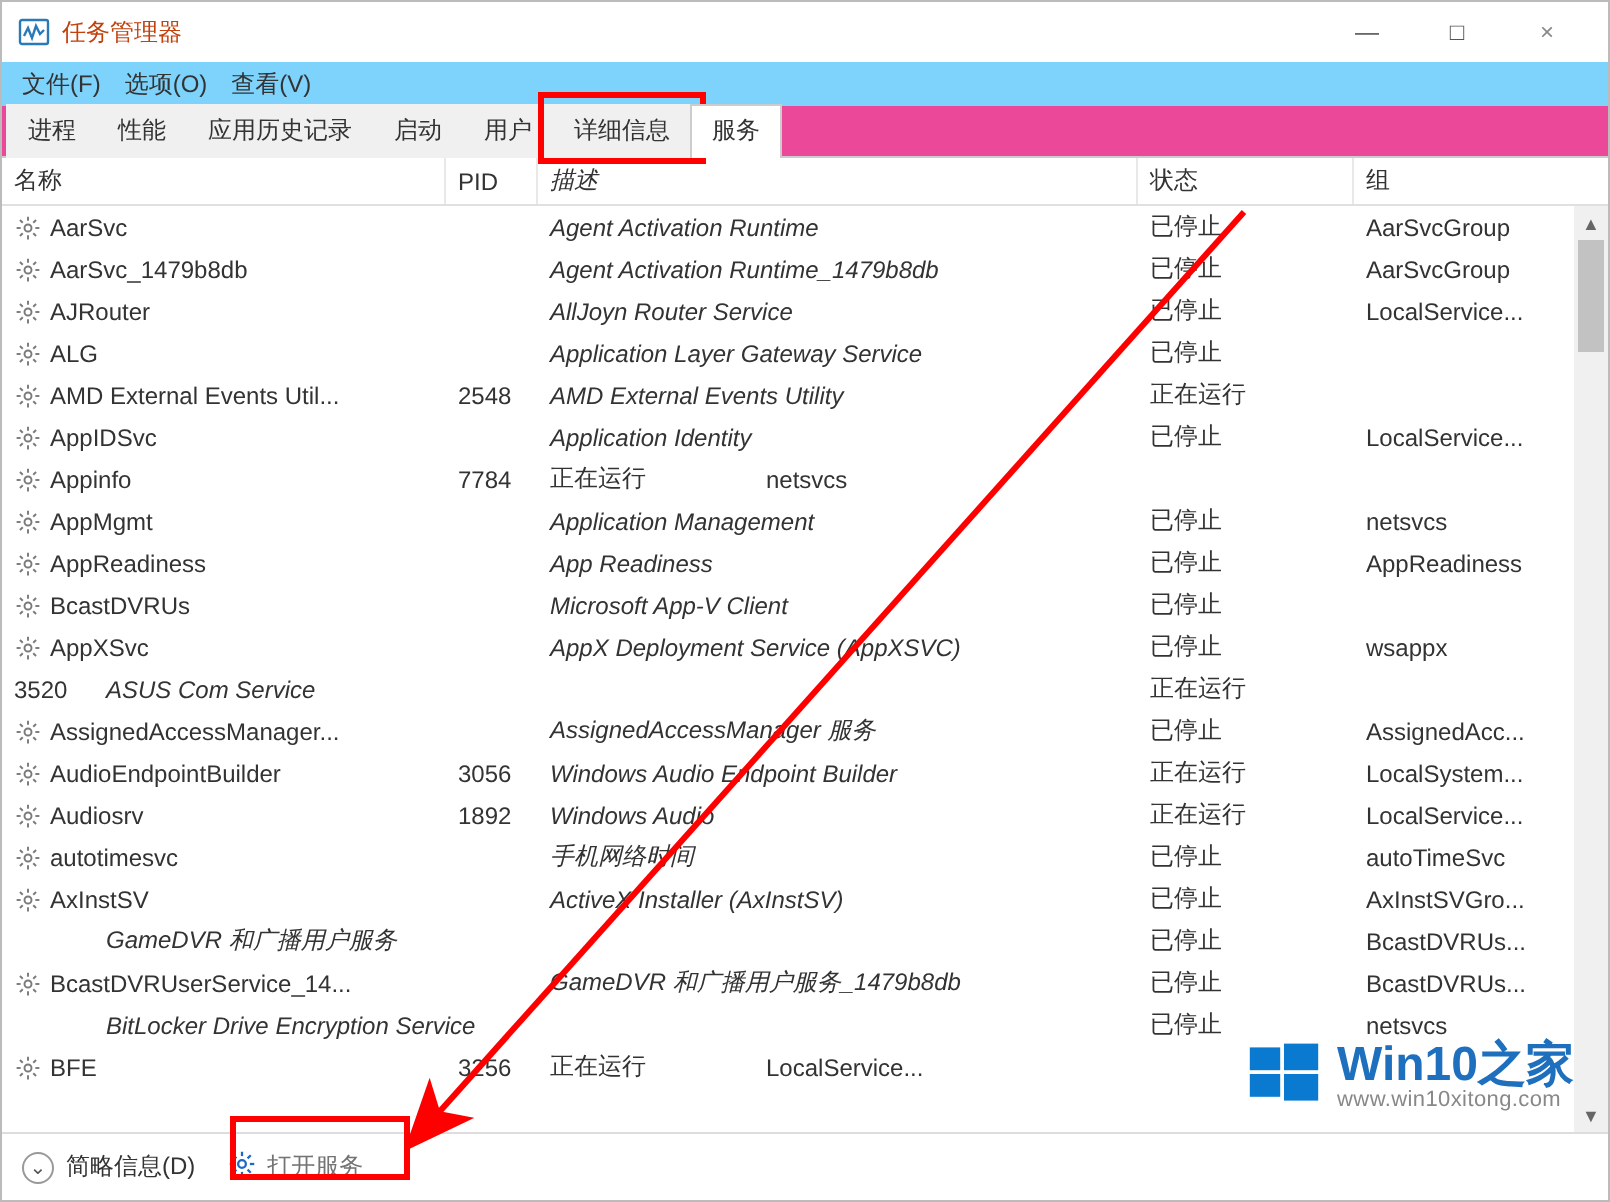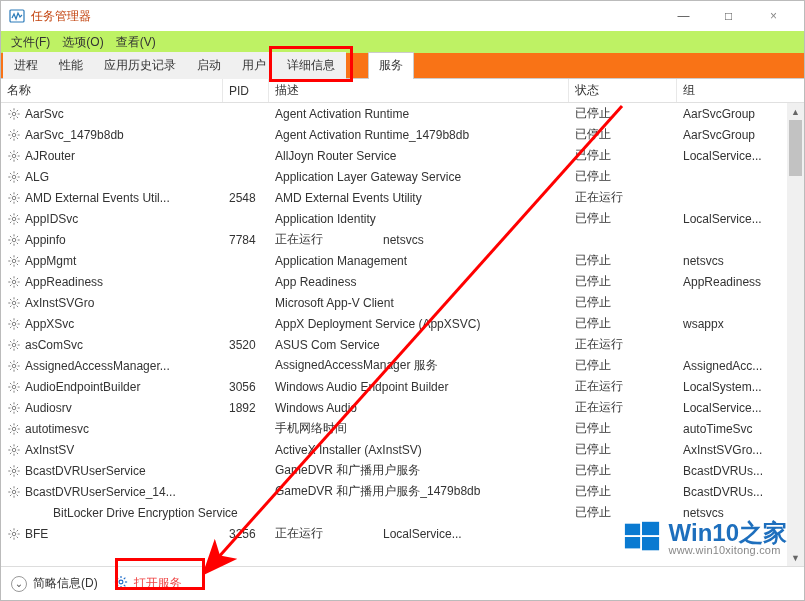--- a/index.html
+++ b/index.html
@@ -11,34 +11,34 @@
 
 .titlebar { height: 30px; display: flex; align-items: center; padding: 0 8px; background: #fff; color: #555; }
 .titlebar .app-icon { width: 16px; height: 16px; margin-right: 6px; }
 .titlebar .app-icon svg { width: 16px; height: 16px; }
 .titlebar .title { flex: 1; font-size: 12px; color: #c2410c; }
 .titlebar .win-controls { display: flex; }
 .titlebar .win-controls div { width: 45px; height: 30px; display: flex; align-items: center; justify-content: center; color: #555; }
 .titlebar .win-controls .close { color: #888; }
 
 
-.menubar { height: 22px; display: flex; align-items: center; padding: 0 4px; background: #bef264; }
+.menubar { height: 22px; display: flex; align-items: center; padding: 0 4px; background: #7dd3fc; }
 .menubar .menu-item { padding: 2px 6px; font-size: 12px; color: #333; }
 
 
-.tabs { height: 26px; display: flex; align-items: flex-end; border-bottom: 1px solid #ccc; background: #f97316; padding-left: 2px; }
+.tabs { height: 26px; display: flex; align-items: flex-end; border-bottom: 1px solid #ccc; background: #ec4899; padding-left: 2px; }
 .tabs .tab { padding: 4px 10px 5px; font-size: 12px; border: 1px solid transparent; border-bottom: none; position: relative; top: 1px; color: #333; background: #f0f0f0; margin-right: -1px; }
-.tabs .tab.active { background: #fff; border-color: #ccc; z-index: 2; margin-left: 23px; }
+.tabs .tab.active { background: #fff; border-color: #ccc; z-index: 2; }
 
 
 .hdr { height: 24px; display: flex; align-items: center; border-bottom: 1px solid #e0e0e0; color: #333; font-size: 12px; padding-right: 17px; }
 .hdr > div { padding: 0 6px; border-right: 1px solid #e8e8e8; height: 100%; display: flex; align-items: center; }
 .col-name { width: 222px; }
 .col-pid  { width: 46px; justify-content: flex-start; }
-.col-desc { flex: 1; }
+.col-desc { flex: 1; font-style: italic; }
 .col-stat { width: 108px; }
 .col-grp  { width: 110px; border-right: none !important; }
 
 
 .body { flex: 1; overflow: hidden; position: relative; }
 .rows { position: absolute; inset: 0; overflow: hidden; }
 .row { height: 21px; display: flex; align-items: center; font-size: 12px; color: #333; padding-right: 17px; }
 .row > div { padding: 0 6px; white-space: nowrap; overflow: hidden; text-overflow: ellipsis; }
 .row .col-name { display: flex; align-items: center; gap: 4px; }
 .svc-icon { width: 14px; height: 14px; flex: 0 0 14px; }
@@ -47,21 +47,21 @@
 
 .scrollbar { position: absolute; right: 0; top: 0; bottom: 0; width: 17px; background: #f0f0f0; display: flex; flex-direction: column; }
 .scrollbar .btn { height: 17px; display: flex; align-items: center; justify-content: center; color: #666; font-size: 9px; }
 .scrollbar .track { flex: 1; position: relative; }
 .scrollbar .thumb { position: absolute; left: 2px; right: 2px; top: 0; height: 56px; background: #c2c2c2; }
 
 
 .bottombar { height: 34px; border-top: 1px solid #ddd; display: flex; align-items: center; padding: 0 10px; gap: 16px; background: #fff; }
 .bottombar .toggle { display: flex; align-items: center; gap: 6px; color: #333; }
 .bottombar .toggle .chev { width: 16px; height: 16px; border: 1px solid #999; border-radius: 50%; display: flex; align-items: center; justify-content: center; font-size: 10px; color: #555; }
-.bottombar .open-svc { display: flex; align-items: center; gap: 6px; color: #ef4444; }
+.bottombar .open-svc { display: flex; align-items: center; gap: 6px; color: #737373; }
 
 
 .annot { position: absolute; pointer-events: none; }
 .red-box { border: 3px solid #ff0000; }
 .arrow-svg { position: absolute; left: 0; top: 0; width: 805px; height: 601px; pointer-events: none; }
 
 
 .watermark { position: absolute; right: 18px; bottom: 42px; display: flex; align-items: center; gap: 8px; pointer-events: none; }
 .watermark .logo svg { width: 38px; height: 38px; }
 .watermark .txt { display: flex; flex-direction: column; line-height: 1.0; }
@@ -346,21 +346,21 @@
                   <line x1="8" y1="12.2" x2="8" y2="14.5"></line>
                   <line x1="1.5" y1="8" x2="3.8" y2="8"></line>
                   <line x1="12.2" y1="8" x2="14.5" y2="8"></line>
                   <line x1="3.4" y1="3.4" x2="5" y2="5"></line>
                   <line x1="11" y1="11" x2="12.6" y2="12.6"></line>
                   <line x1="3.4" y1="12.6" x2="5" y2="11"></line>
                   <line x1="11" y1="5" x2="12.6" y2="3.4"></line>
                 </g>
               </svg>
             </span>
-            <span>AxInstSVGro</span>
+            <span>BcastDVRUs</span>
           </div>
           <div class="col-pid"></div>
           <div class="col-desc">Microsoft App-V Client</div>
           <div class="col-stat">已停止</div>
           <div class="col-grp"></div>
         </div>
         <div class="row">
           <div class="col-name">
             <span class="svc-icon">
               <svg viewBox="0 0 16 16">
@@ -378,38 +378,20 @@
               </svg>
             </span>
             <span>AppXSvc</span>
           </div>
           <div class="col-pid"></div>
           <div class="col-desc">AppX Deployment Service (AppXSVC)</div>
           <div class="col-stat">已停止</div>
           <div class="col-grp">wsappx</div>
         </div>
         <div class="row">
-          <div class="col-name">
-            <span class="svc-icon">
-              <svg viewBox="0 0 16 16">
-                <circle cx="8" cy="8" r="2" fill="none" stroke="#7a7a7a" stroke-width="1.1"></circle>
-                <g stroke="#7a7a7a" stroke-width="1.1">
-                  <line x1="8" y1="1.5" x2="8" y2="3.8"></line>
-                  <line x1="8" y1="12.2" x2="8" y2="14.5"></line>
-                  <line x1="1.5" y1="8" x2="3.8" y2="8"></line>
-                  <line x1="12.2" y1="8" x2="14.5" y2="8"></line>
-                  <line x1="3.4" y1="3.4" x2="5" y2="5"></line>
-                  <line x1="11" y1="11" x2="12.6" y2="12.6"></line>
-                  <line x1="3.4" y1="12.6" x2="5" y2="11"></line>
-                  <line x1="11" y1="5" x2="12.6" y2="3.4"></line>
-                </g>
-              </svg>
-            </span>
-            <span>asComSvc</span>
-          </div>
           <div class="col-pid">3520</div>
           <div class="col-desc">ASUS Com Service</div>
           <div class="col-stat">正在运行</div>
           <div class="col-grp"></div>
         </div>
         <div class="row">
           <div class="col-name">
             <span class="svc-icon">
               <svg viewBox="0 0 16 16">
                 <circle cx="8" cy="8" r="2" fill="none" stroke="#7a7a7a" stroke-width="1.1"></circle>
@@ -522,38 +504,20 @@
               </svg>
             </span>
             <span>AxInstSV</span>
           </div>
           <div class="col-pid"></div>
           <div class="col-desc">ActiveX Installer (AxInstSV)</div>
           <div class="col-stat">已停止</div>
           <div class="col-grp">AxInstSVGro...</div>
         </div>
         <div class="row">
-          <div class="col-name">
-            <span class="svc-icon">
-              <svg viewBox="0 0 16 16">
-                <circle cx="8" cy="8" r="2" fill="none" stroke="#7a7a7a" stroke-width="1.1"></circle>
-                <g stroke="#7a7a7a" stroke-width="1.1">
-                  <line x1="8" y1="1.5" x2="8" y2="3.8"></line>
-                  <line x1="8" y1="12.2" x2="8" y2="14.5"></line>
-                  <line x1="1.5" y1="8" x2="3.8" y2="8"></line>
-                  <line x1="12.2" y1="8" x2="14.5" y2="8"></line>
-                  <line x1="3.4" y1="3.4" x2="5" y2="5"></line>
-                  <line x1="11" y1="11" x2="12.6" y2="12.6"></line>
-                  <line x1="3.4" y1="12.6" x2="5" y2="11"></line>
-                  <line x1="11" y1="5" x2="12.6" y2="3.4"></line>
-                </g>
-              </svg>
-            </span>
-            <span>BcastDVRUserService</span>
-          </div>
           <div class="col-pid"></div>
           <div class="col-desc">GameDVR 和广播用户服务</div>
           <div class="col-stat">已停止</div>
           <div class="col-grp">BcastDVRUs...</div>
         </div>
         <div class="row">
           <div class="col-name">
             <span class="svc-icon">
               <svg viewBox="0 0 16 16">
                 <circle cx="8" cy="8" r="2" fill="none" stroke="#7a7a7a" stroke-width="1.1"></circle>

